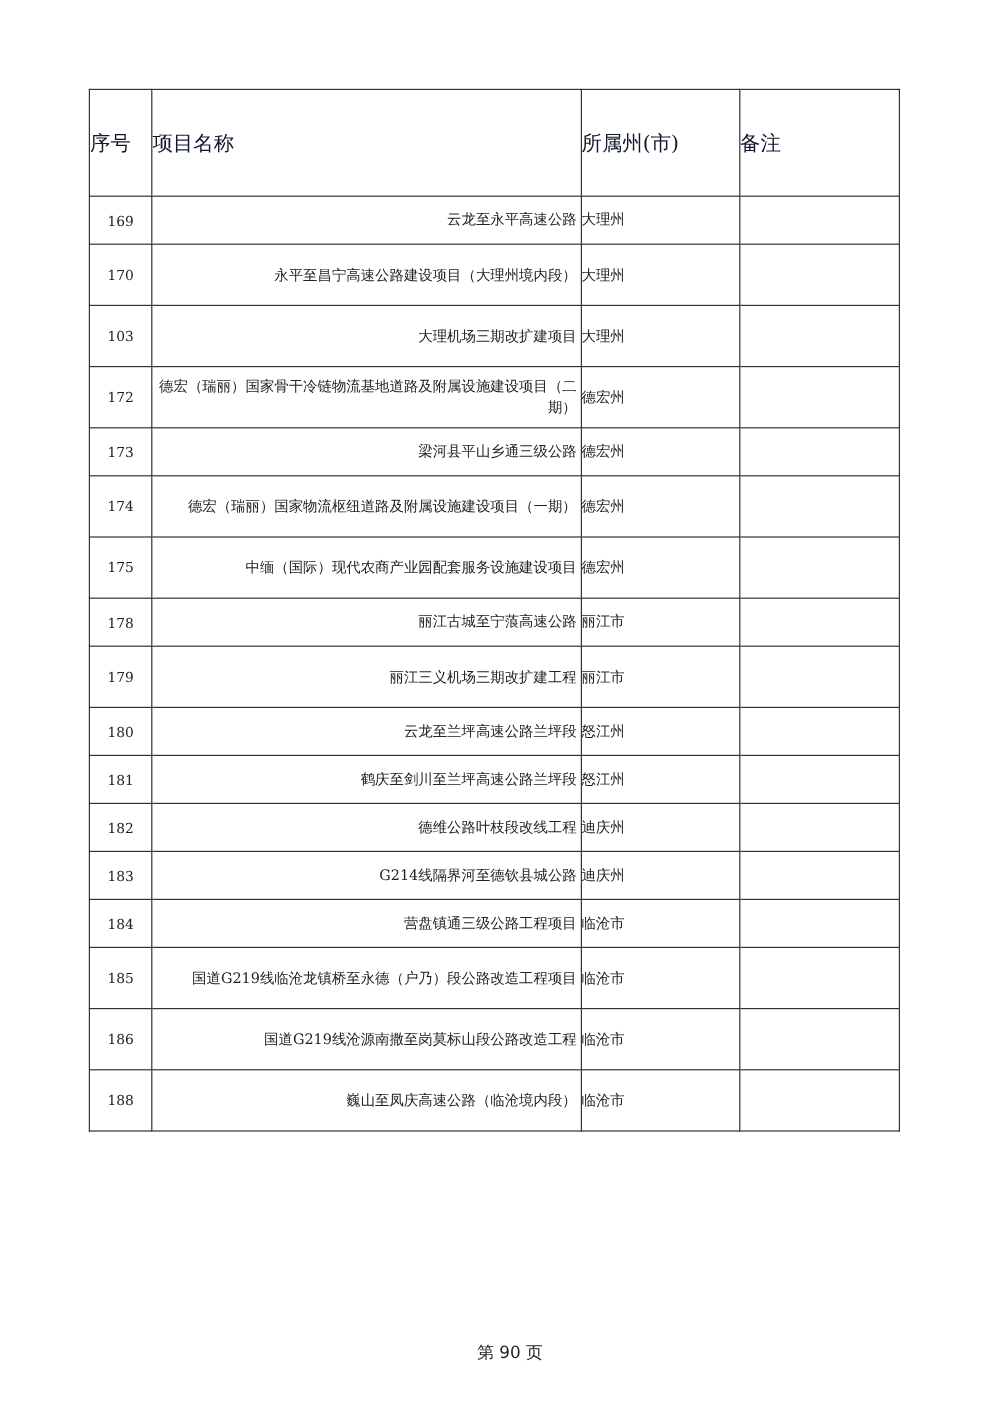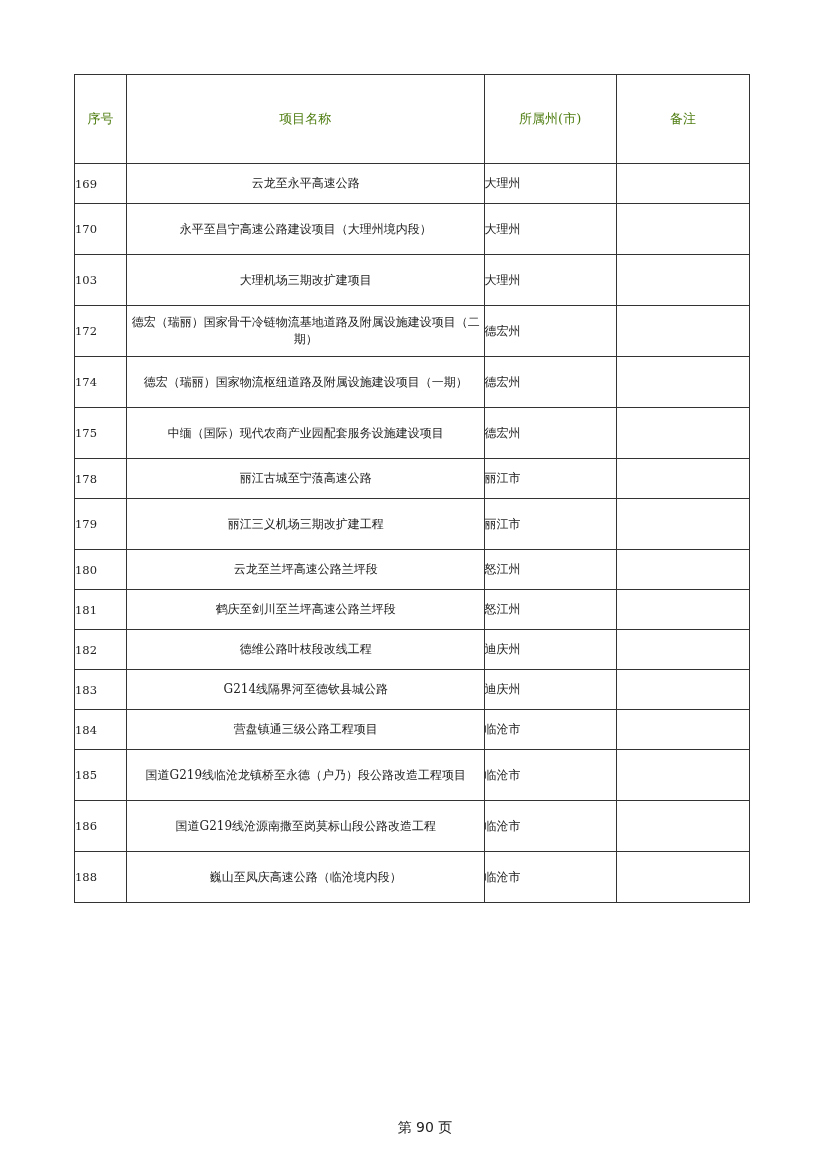--- a/index.html
+++ b/index.html
@@ -15,31 +15,31 @@
       table-layout: fixed;
     }
     .page-table th, .page-table td {
       border: 1.5px solid #333;
       padding: 0;
       vertical-align: middle;
     }
     .page-table th {
       height: 88px;
       font-weight: normal;
-      font-size: 13px;
-      text-align: center;
-      color: #4d7c0f;
+      font-size: 17px;
+      text-align: left;
+      color: #0f172a;
     }
     .page-table td { font-size: 12px; }
     .col-no { width: 52px; }
     .col-name { width: 357px; }
     .col-pref { width: 132px; }
     .col-note { width: 133px; }
-    td.no { font-size: 11.5px; }
-    td.name { text-align: center; padding-left: 4px; padding-right: 3px; line-height: 17px; }
+    td.no { text-align: center; font-size: 11.5px; }
+    td.name { text-align: right; padding-left: 4px; padding-right: 3px; line-height: 17px; }
     td.pref { }
     tr.h40 td { height: 39px; }
     tr.h52 td { height: 50px; }
     .footer {
       position: absolute; top: 1119px; left: 12px; width: 826px;
       text-align: center; font-size: 14px; color: #222;
       font-family: "DejaVu Sans", "Liberation Sans", sans-serif;
     }
   </style>
 </head>
@@ -75,20 +75,26 @@
       </tr>
       <tr class="h52">
         <td class="no">103</td>
         <td class="name">大理机场三期改扩建项目</td>
         <td class="pref">大理州</td>
         <td class="note"></td>
       </tr>
       <tr class="h52">
         <td class="no">172</td>
         <td class="name">德宏（瑞丽）国家骨干冷链物流基地道路及附属设施建设项目（二期）</td>
+        <td class="pref">德宏州</td>
+        <td class="note"></td>
+      </tr>
+      <tr class="h40">
+        <td class="no">173</td>
+        <td class="name">梁河县平山乡通三级公路</td>
         <td class="pref">德宏州</td>
         <td class="note"></td>
       </tr>
       <tr class="h52">
         <td class="no">174</td>
         <td class="name">德宏（瑞丽）国家物流枢纽道路及附属设施建设项目（一期）</td>
         <td class="pref">德宏州</td>
         <td class="note"></td>
       </tr>
       <tr class="h52">

